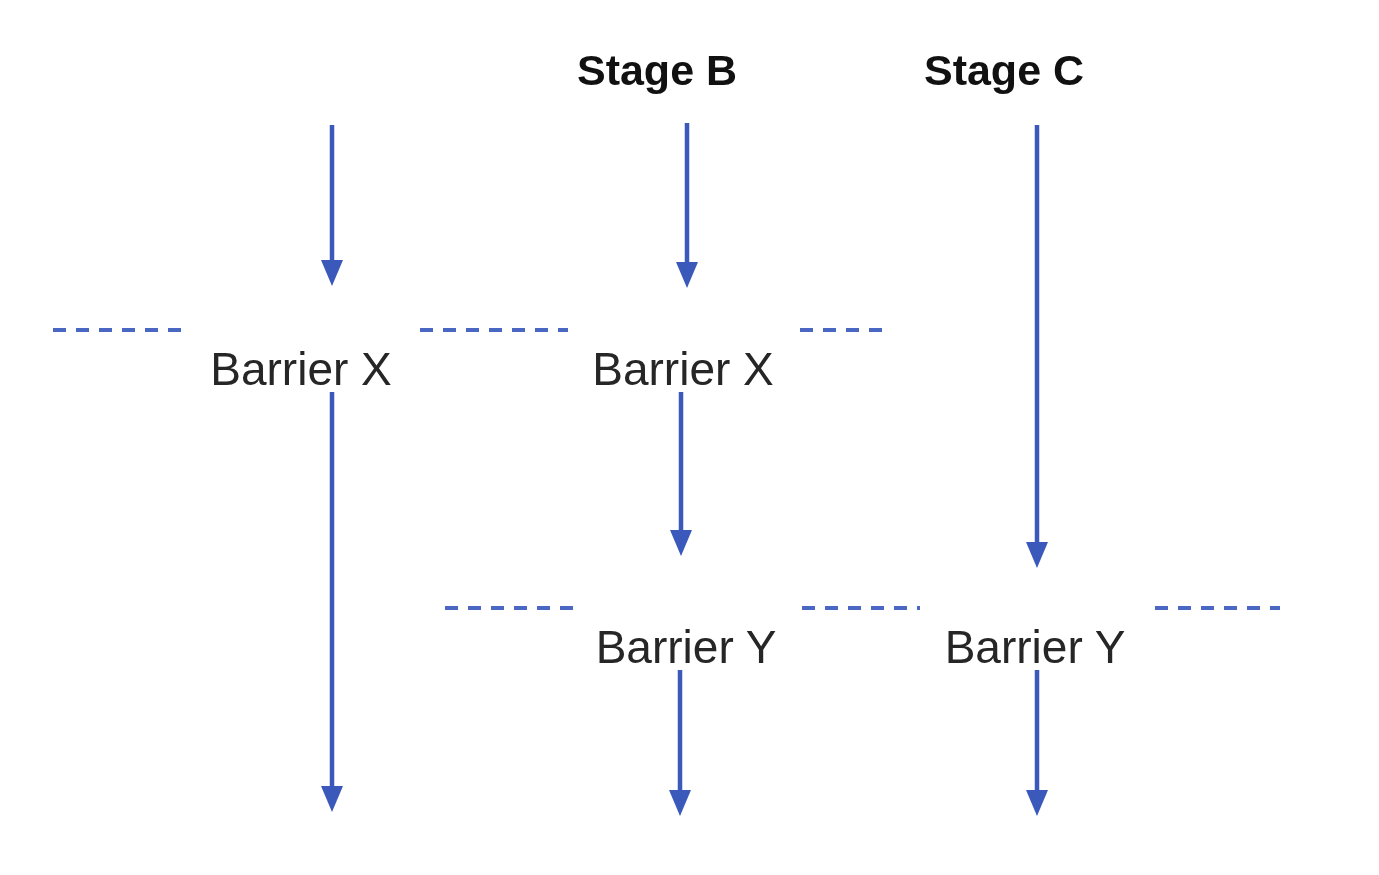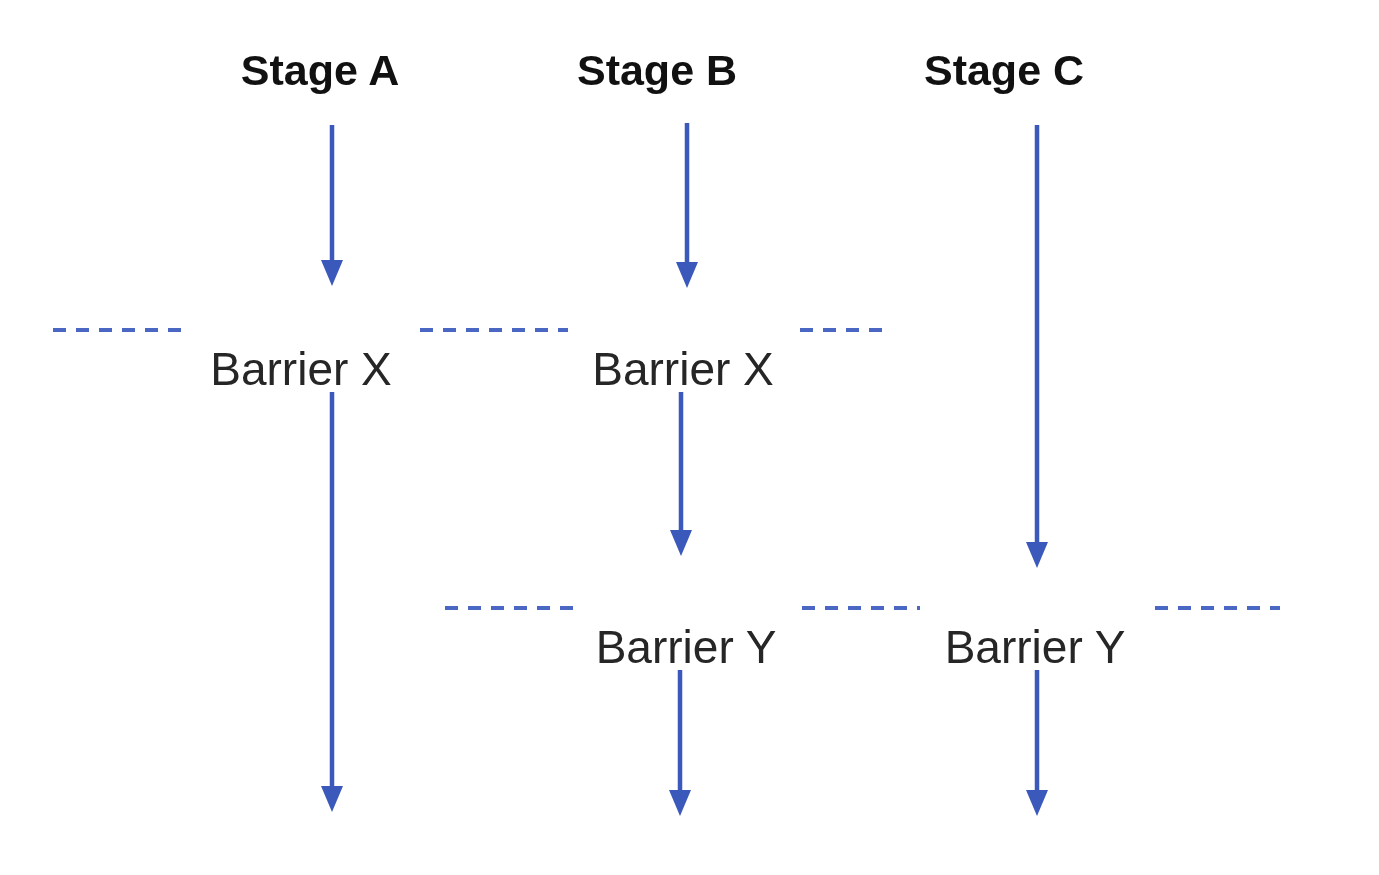--- a/index.html
+++ b/index.html
@@ -89,21 +89,20 @@
 
     <line class="dash-line" x1="53" y1="330" x2="185" y2="330"></line>
     <line class="dash-line" x1="420" y1="330" x2="568" y2="330"></line>
     <line class="dash-line" x1="800" y1="330" x2="890" y2="330"></line>
 
     <line class="dash-line" x1="445" y1="608" x2="575" y2="608"></line>
     <line class="dash-line" x1="802" y1="608" x2="920" y2="608"></line>
     <line class="dash-line" x1="1155" y1="608" x2="1280" y2="608"></line>
   </svg>
 
-  <div class="stage-label pos-stage-a">Stage A</div>
   <div class="stage-label pos-stage-c">Stage C</div>
   <div class="stage-label pos-stage-b">Stage B</div>
 
   <div class="barrier-label pos-barrier-x1">Barrier X</div>
   <div class="barrier-label pos-barrier-x2">Barrier X</div>
   <div class="barrier-label pos-barrier-y1">Barrier Y</div>
   <div class="barrier-label pos-barrier-y2">Barrier Y</div>
 
 </div>
 

